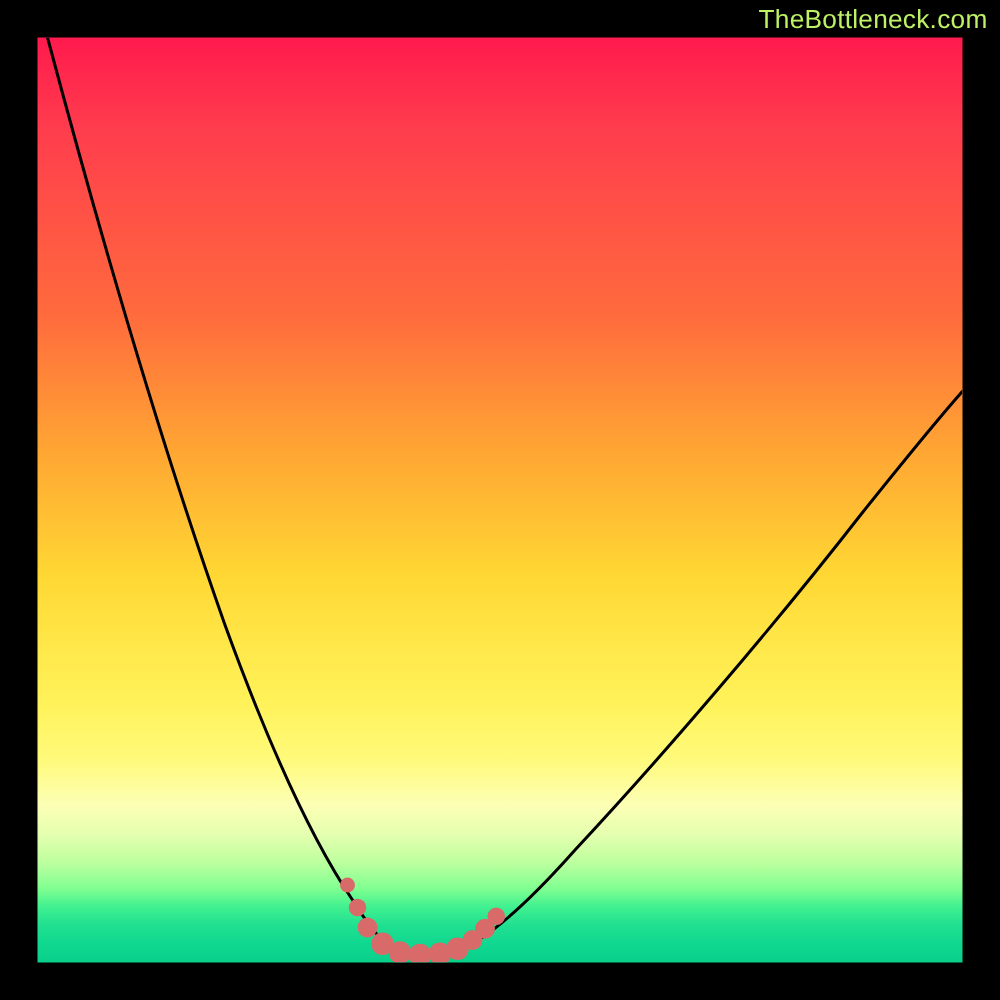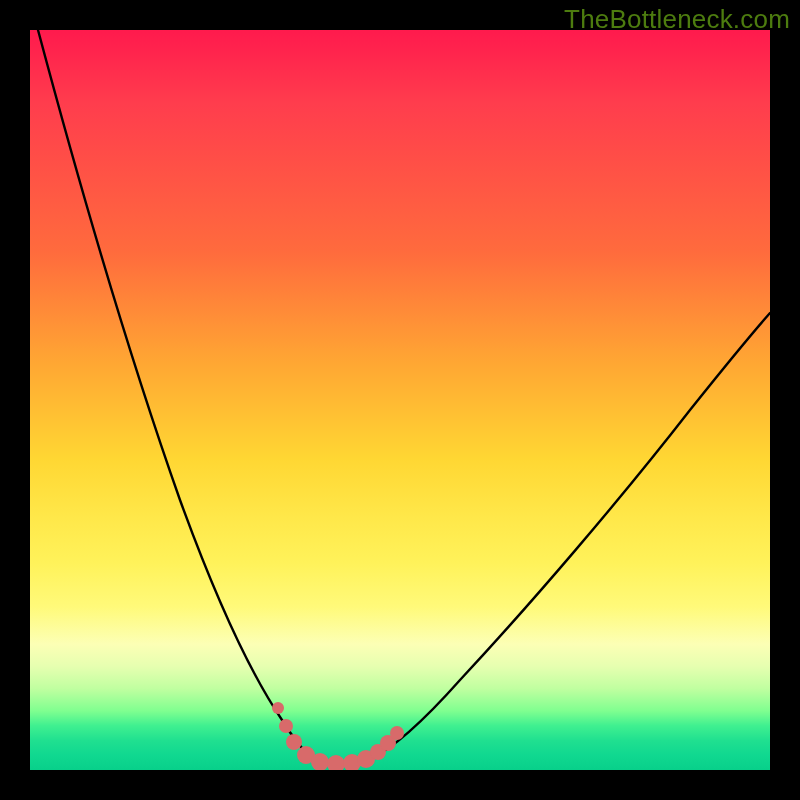--- a/index.html
+++ b/index.html
@@ -48,22 +48,22 @@
   }
   .plot svg {
     position: absolute;
     left: 0;
     top: 0;
   }
   .watermark {
     position: absolute;
     top: 4px;
     right: 10px;
-    color: #4d7c0f;
-    font-size: 26px;
+    color: #bef264;
+    font-size: 21px;
     letter-spacing: 0.2px;
     font-weight: 400;
   }
 </style>
 </head>
 <body>
 
 <div class="frame">
 
   <div class="plot">

